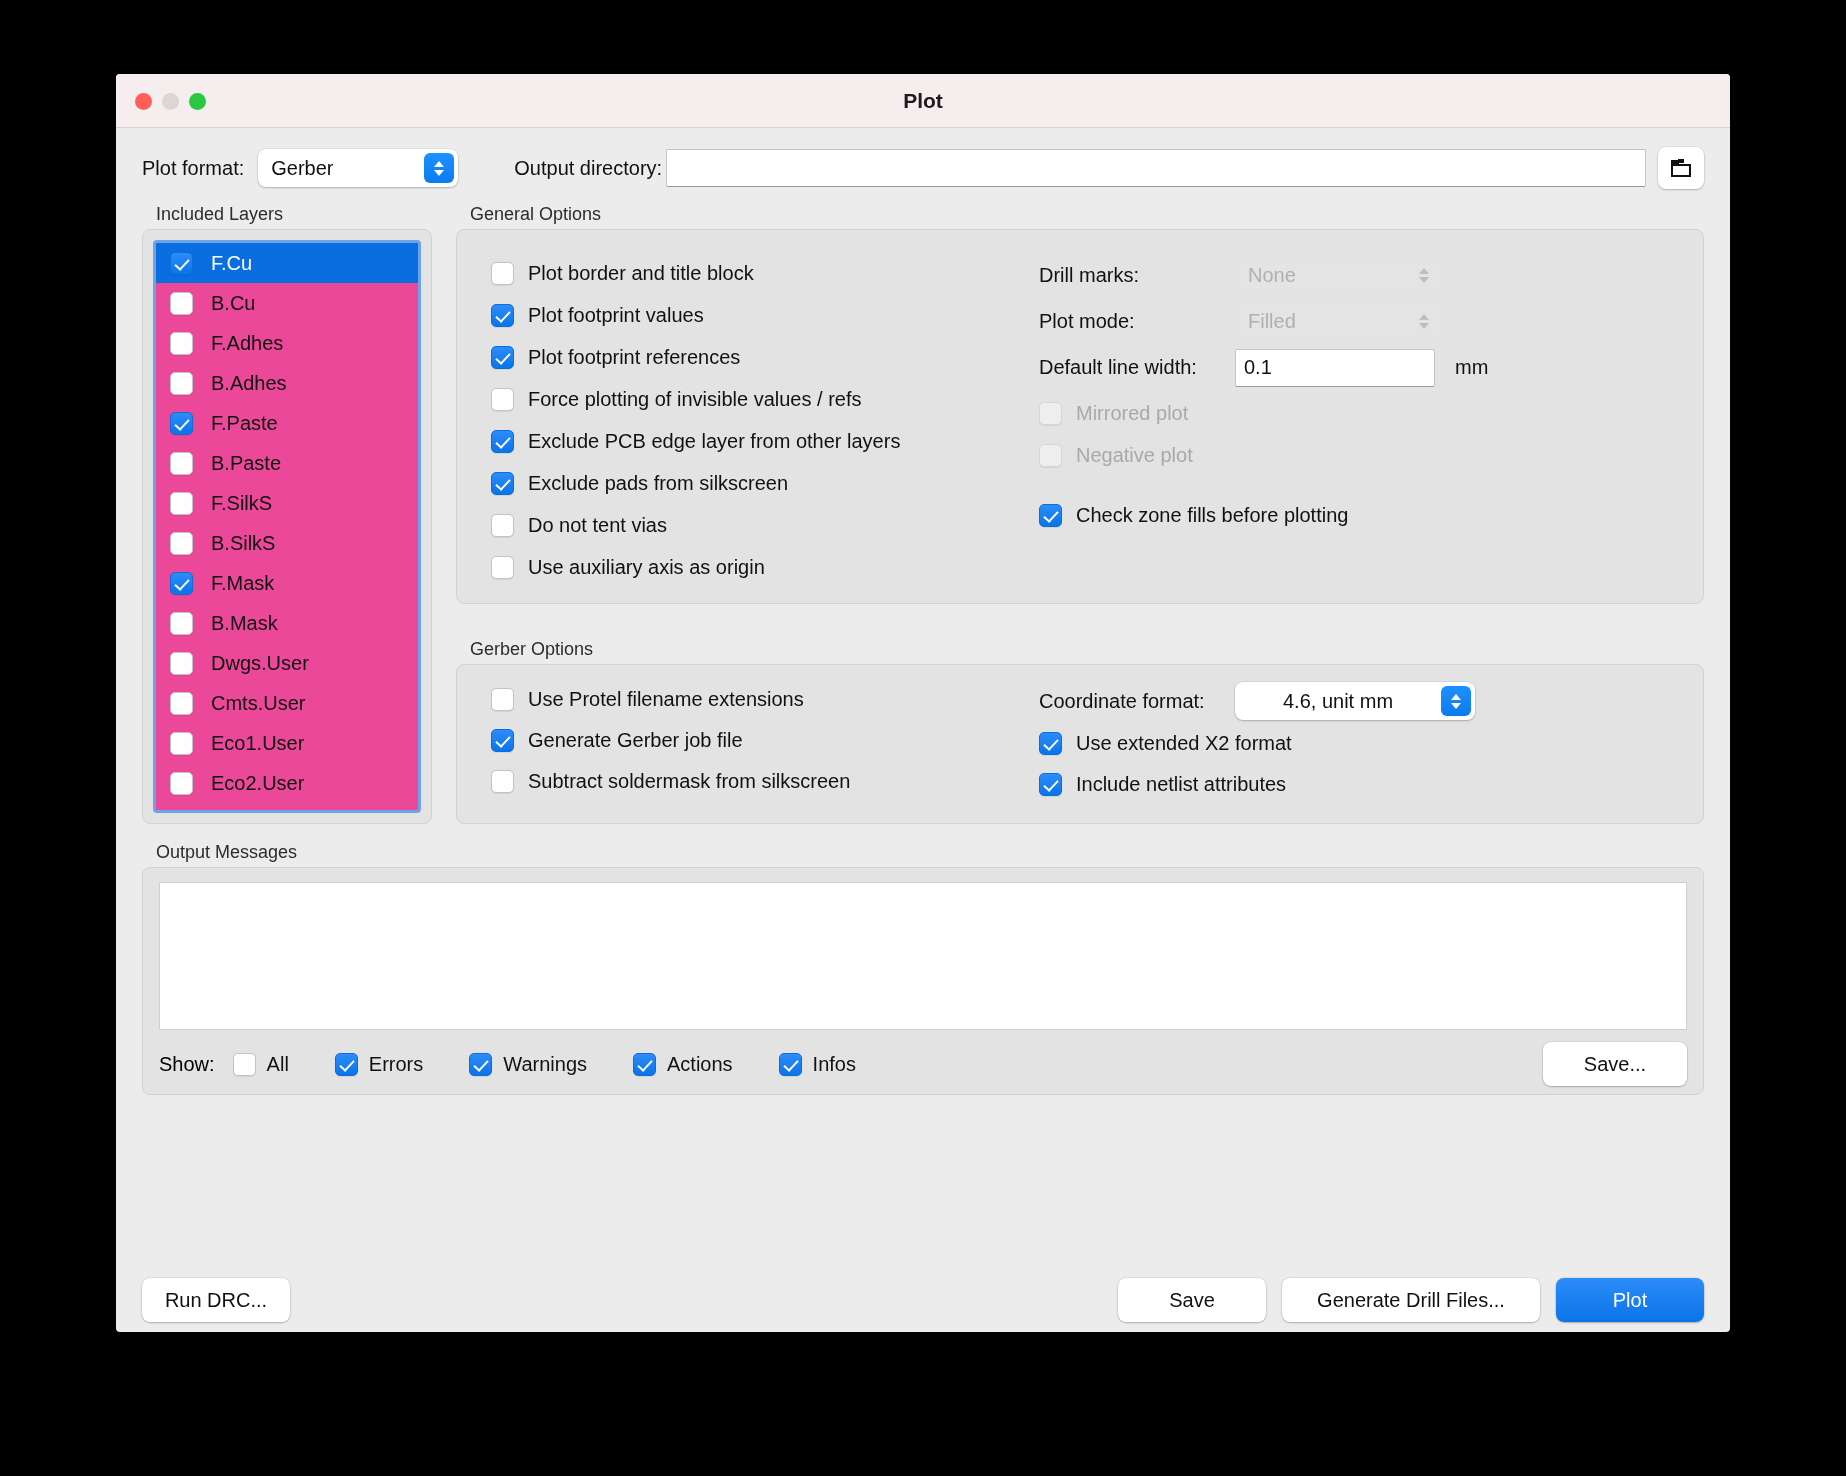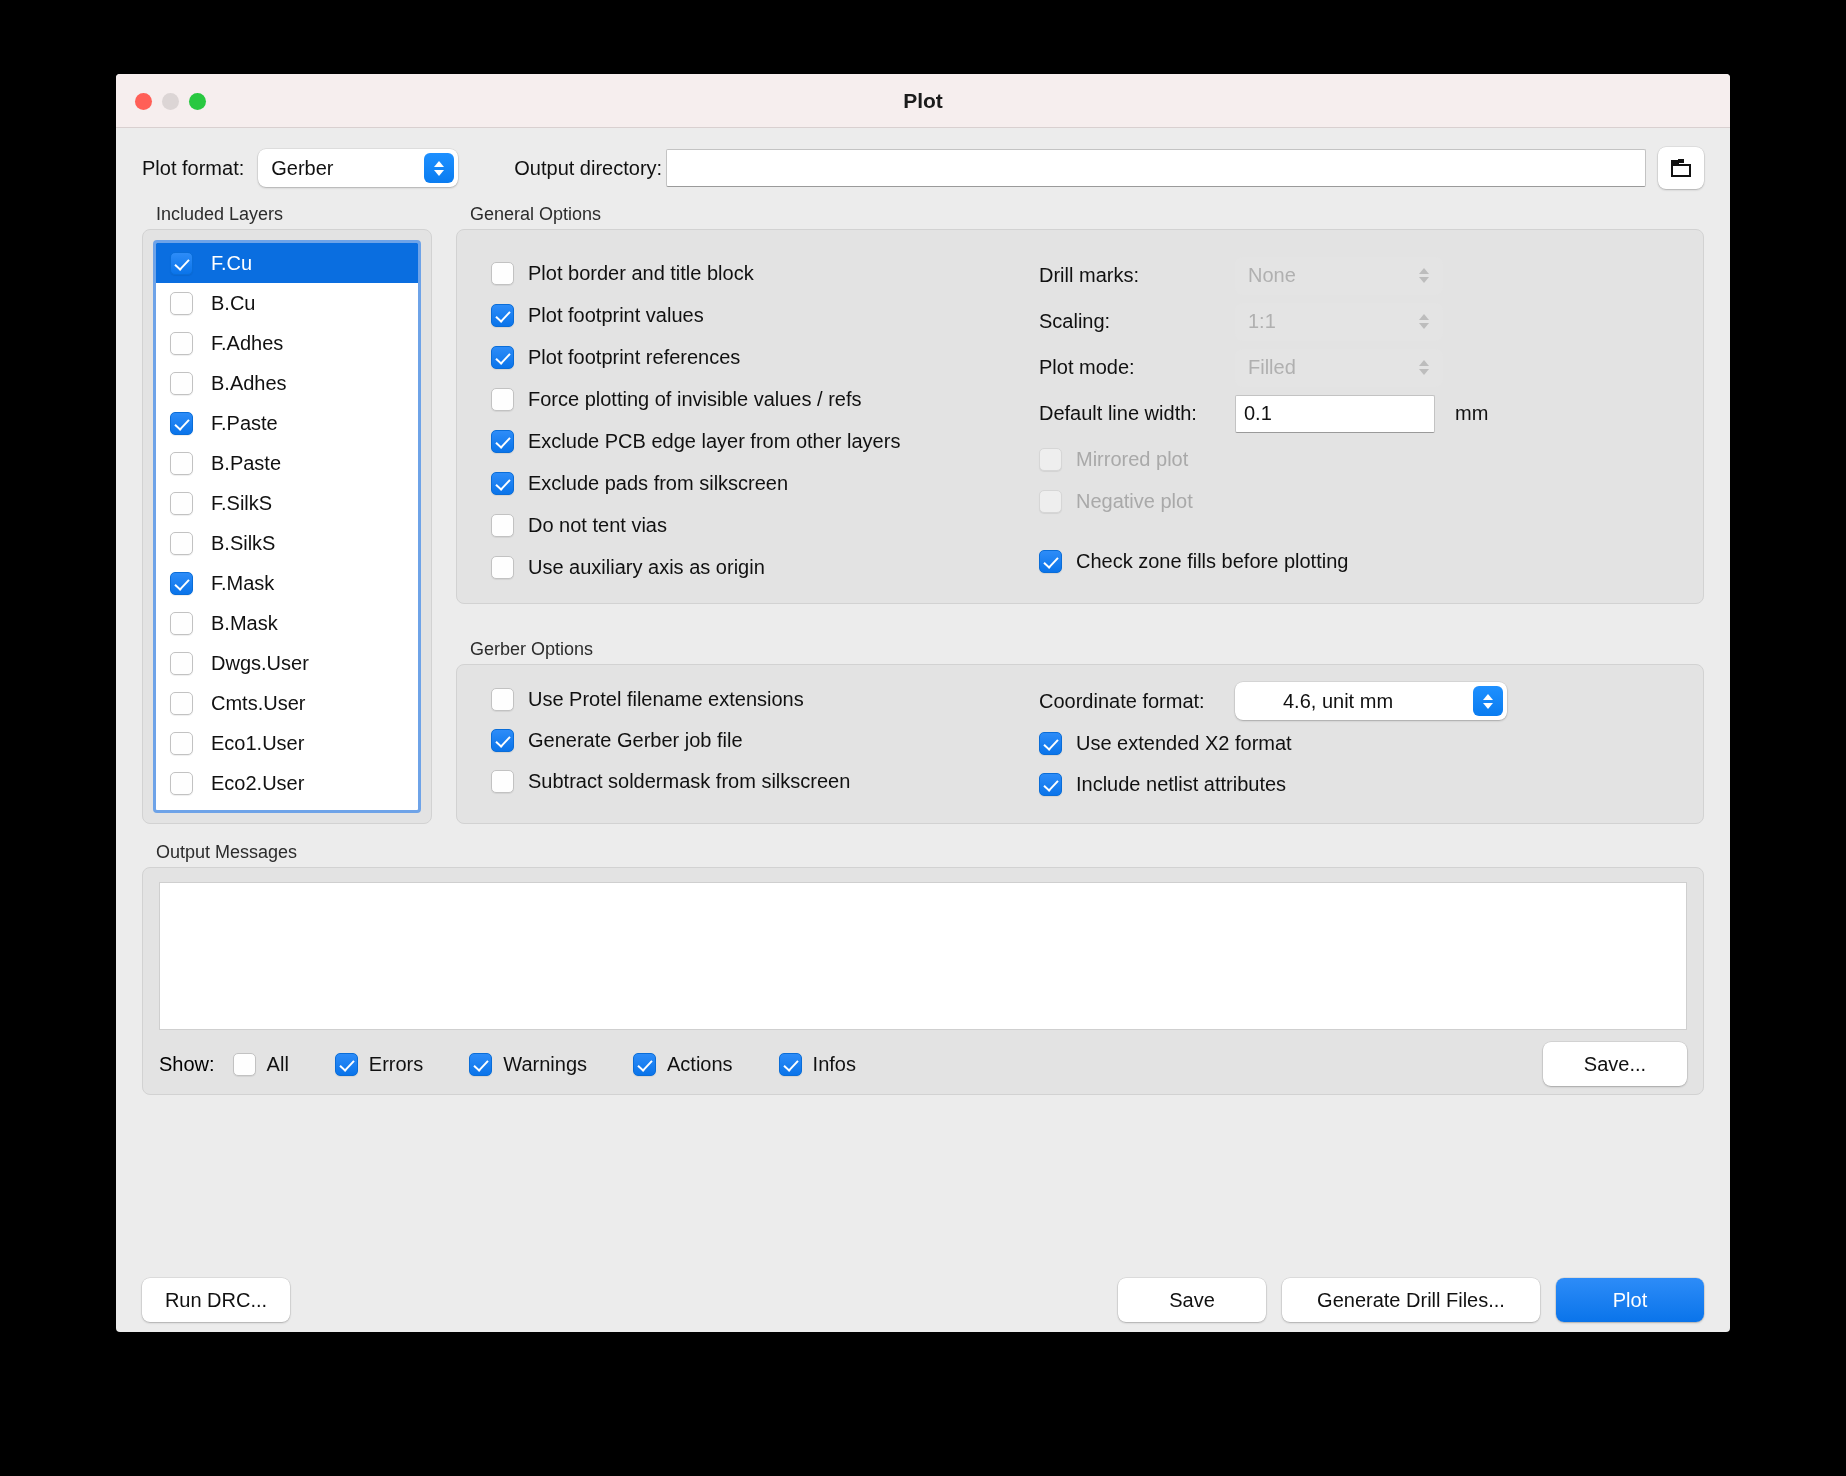--- a/index.html
+++ b/index.html
@@ -146,21 +146,21 @@
     border: 1px solid #d2d2d2;
     border-radius: 8px;
   }
 
   
   #main-cols { display: flex; gap: 24px; }
 
   #layers-group { width: 290px; flex: 0 0 290px; }
   #layers-frame { height: 595px; padding: 10px; }
   #layers-list {
-    background: #ffffff;
+    background: #ec4899;
     border: 3px solid #6ea3e8;
     border-radius: 4px;
     height: 100%;
     overflow: hidden;
   }
   .layer-row {
     display: flex;
     align-items: center;
     height: 40px;
     padding-left: 14px;
@@ -427,32 +427,20 @@
                   <div class="popup disabled">
                     <span>None</span>
                     <span class="stepper">
                       <span class="ch up"></span>
                         <span class="ch down"></span>
                     </span>
                   </div>
                 </div>
               </div>
 
-              <div class="field-row">
-                <div class="fl lbl">Scaling:</div>
-                <div class="fc">
-                  <div class="popup disabled">
-                    <span>1:1</span>
-                    <span class="stepper">
-                      <span class="ch up"></span>
-                        <span class="ch down"></span>
-                    </span>
-                  </div>
-                </div>
-              </div>
 
               <div class="field-row">
                 <div class="fl lbl">Plot mode:</div>
                 <div class="fc">
                   <div class="popup disabled">
                     <span>Filled</span>
                     <span class="stepper">
                       <span class="ch up"></span>
                         <span class="ch down"></span>
                     </span>
@@ -502,21 +490,21 @@
                 </div>
                 <div class="opt">
                   <span class="cb"></span>
                   <span>Subtract soldermask from silkscreen</span>
                 </div>
               </div>
             <div id="gerb-right">
               <div class="field-row" style="height:44px;margin-bottom:0;">
                 <div class="fl lbl">Coordinate format:</div>
                 <div class="fc" style="width:240px;">
-                  <div class="popup" style="width:272px;padding-left:48px;">
+                  <div class="popup" style="width:240px;padding-left:48px;">
                     <span>4.6, unit mm</span>
                     <span class="stepper">
                       <span class="ch up"></span>
                         <span class="ch down"></span>
                     </span>
                   </div>
                 </div>
               </div>
               <div id="gerb-right-checks">
                   <div class="opt">

